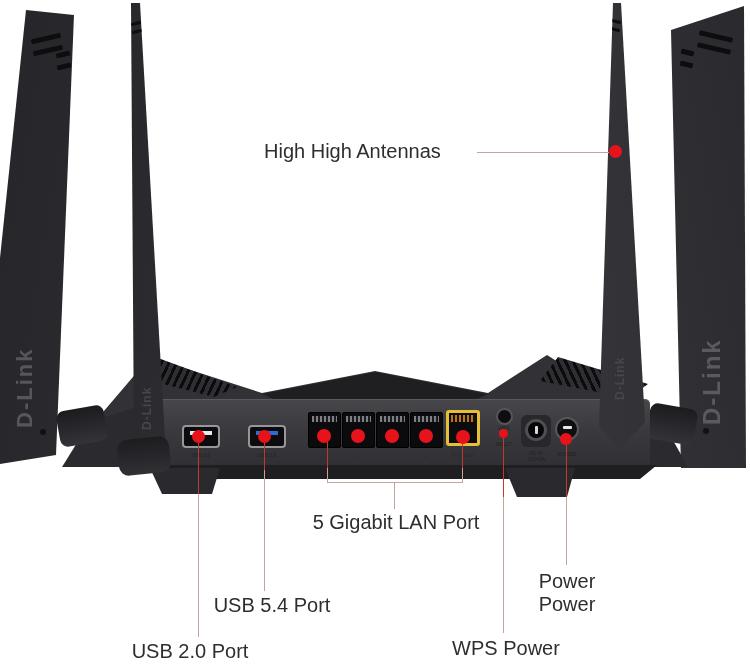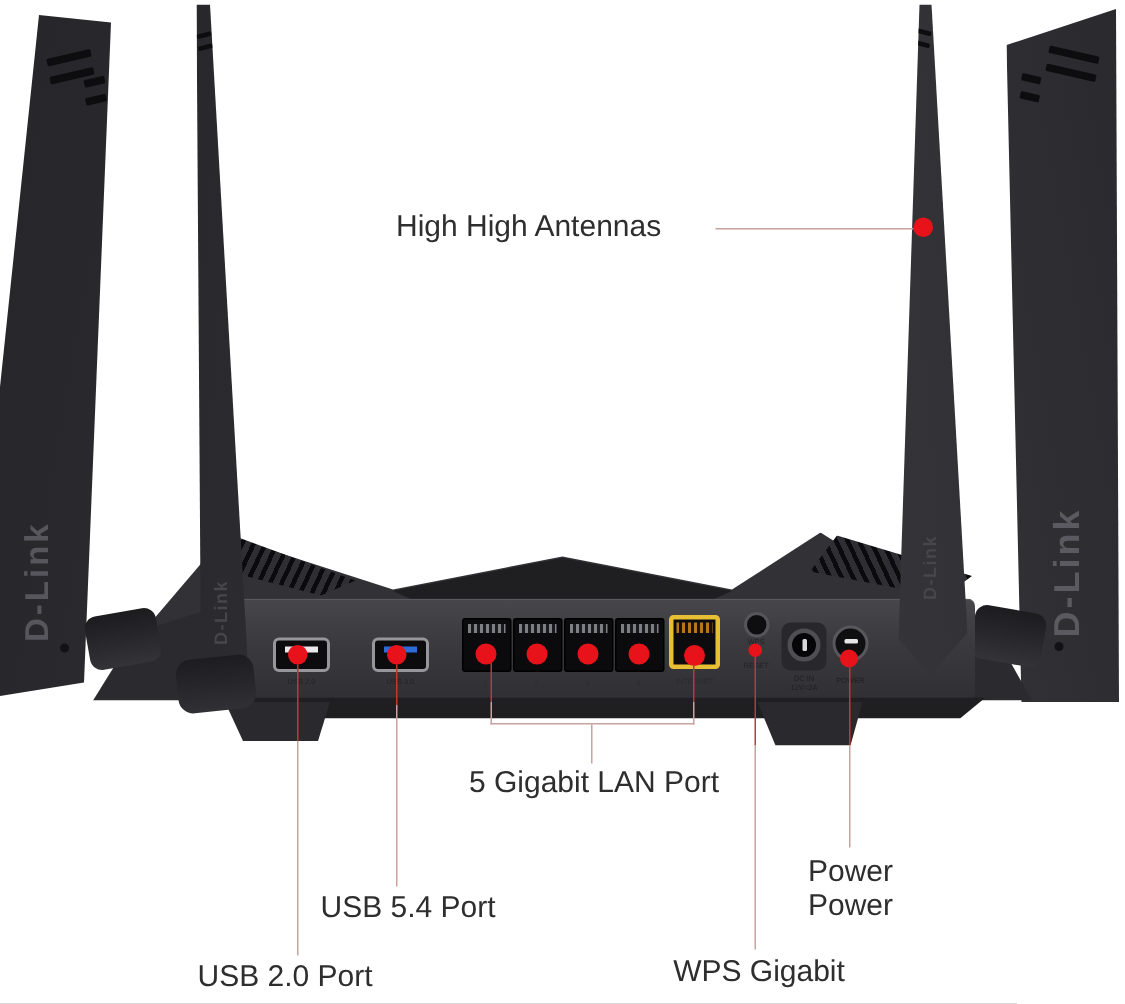--- a/index.html
+++ b/index.html
@@ -179,20 +179,20 @@
   <div class="label" style="left:264px;top:140px;">High High Antennas</div>
 
   <div class="label center" style="left:396px;top:511px;">
     <div>5 Gigabit LAN Port</div>
   </div>
 
   <div class="label center" style="left:272px;top:594px;">USB 5.4 Port</div>
 
   <div class="label center" style="left:190px;top:640px;">USB 2.0 Port</div>
 
-  <div class="label center" style="left:506px;top:637px;">WPS Gigabit</div>
+  <div class="label center" style="left:506px;top:637px;">WPS Power</div>
 
   <div class="label center" style="left:567px;top:570px;">
     <div>Power</div>
     <div>Power</div>
   </div>
 
 </div>
 
 </body></html>

